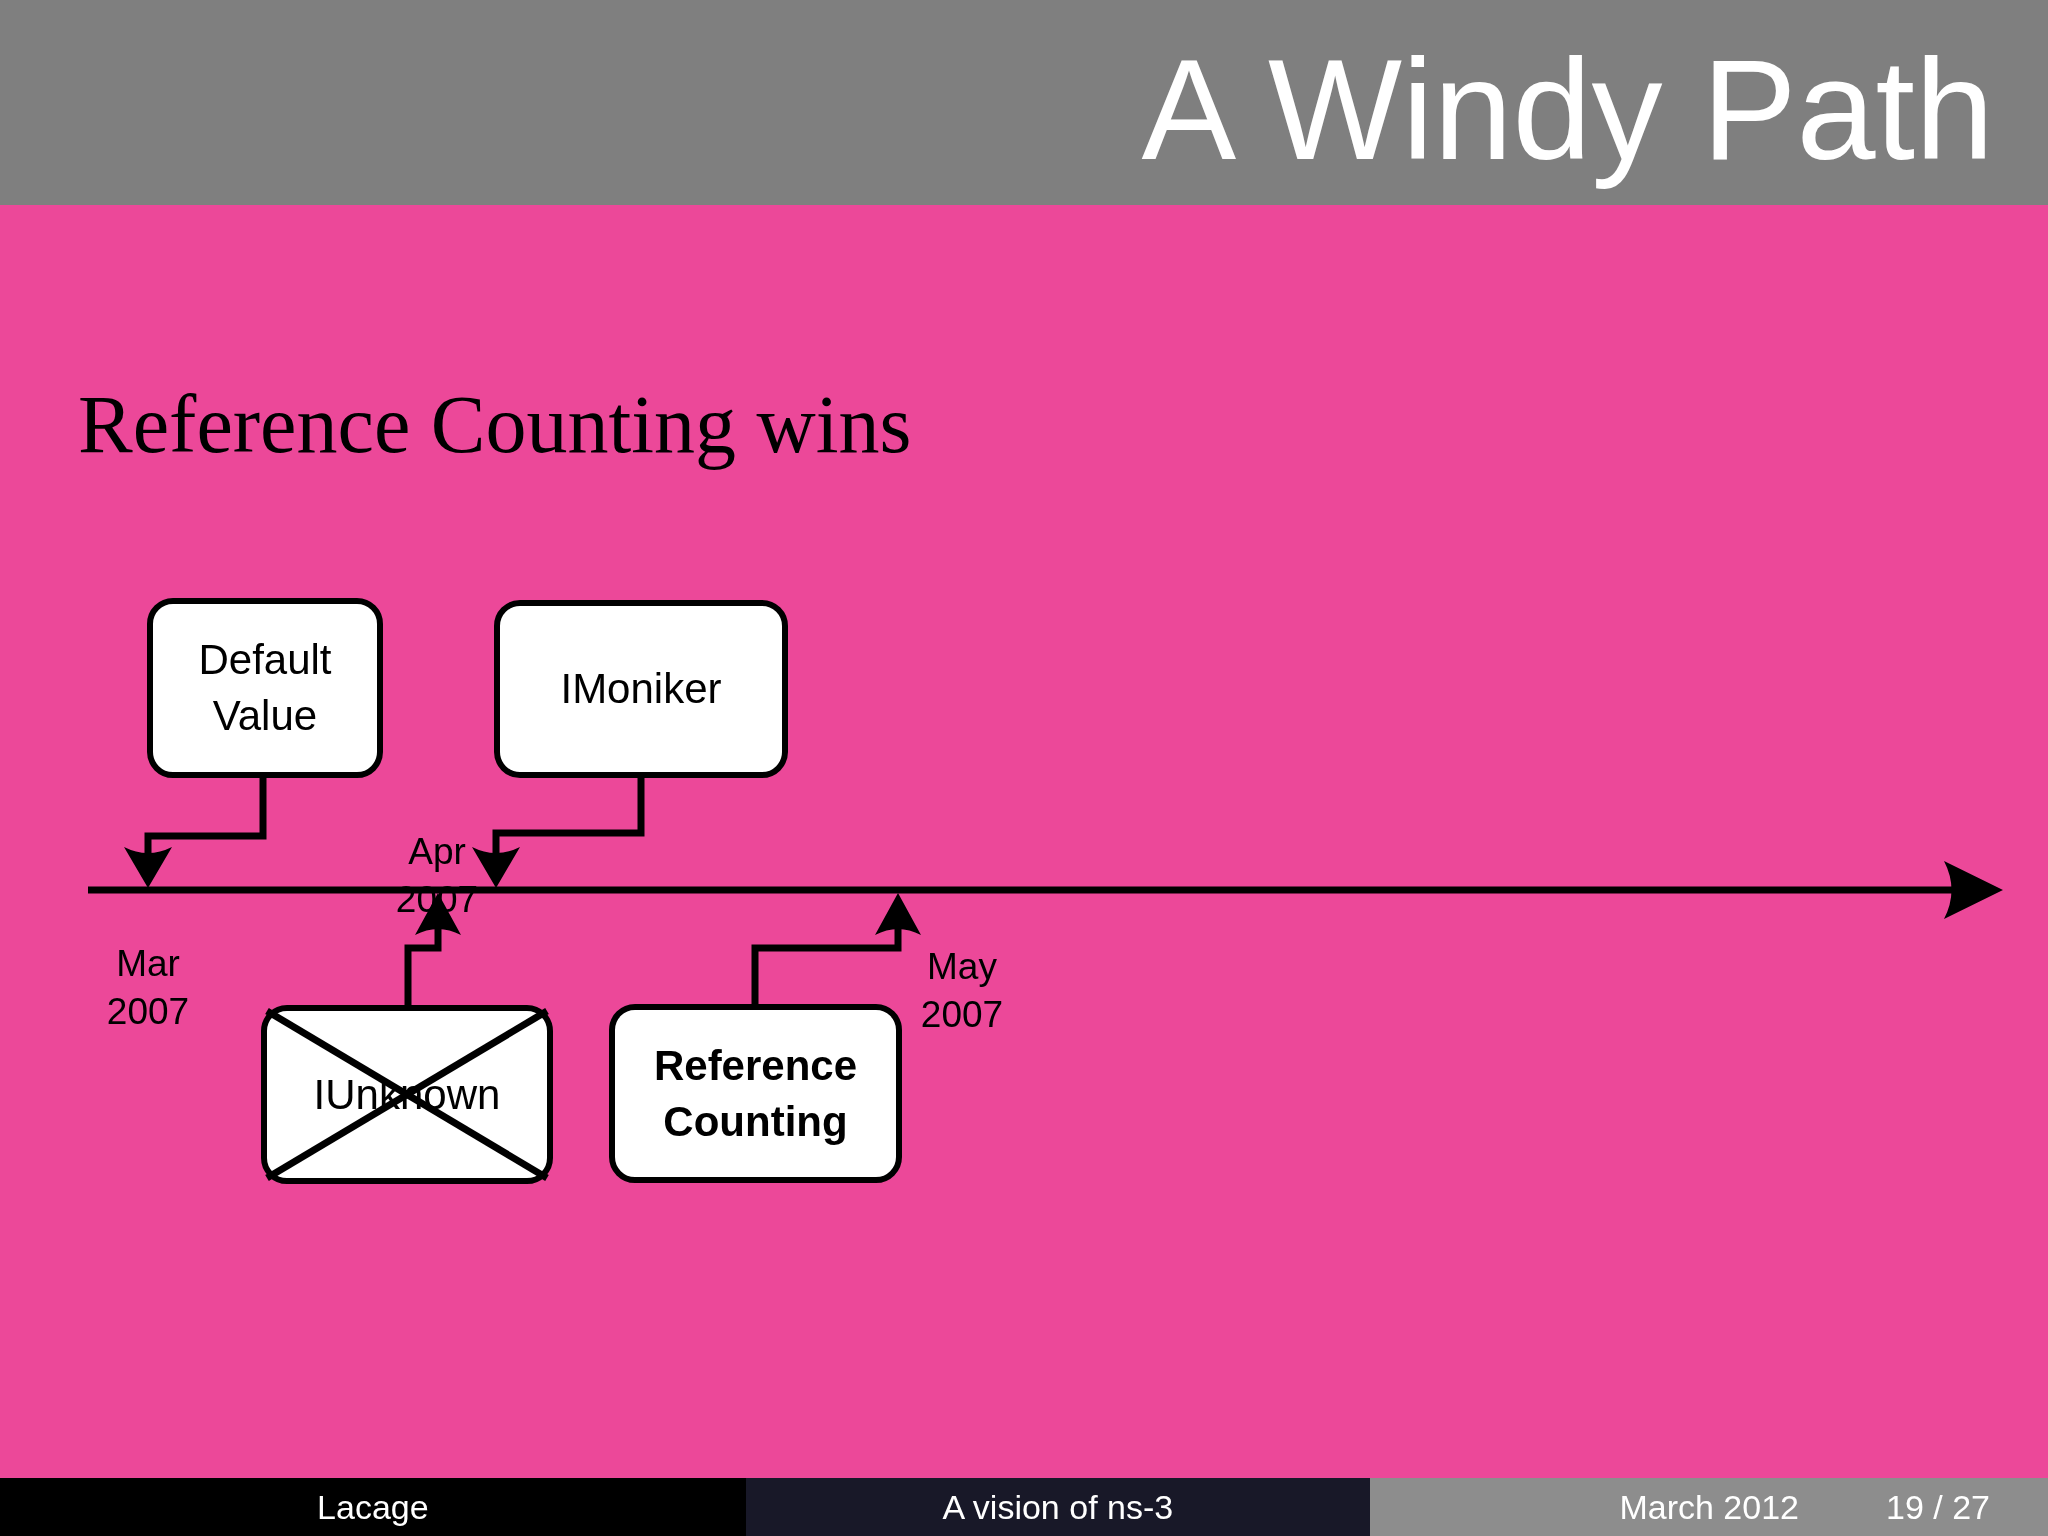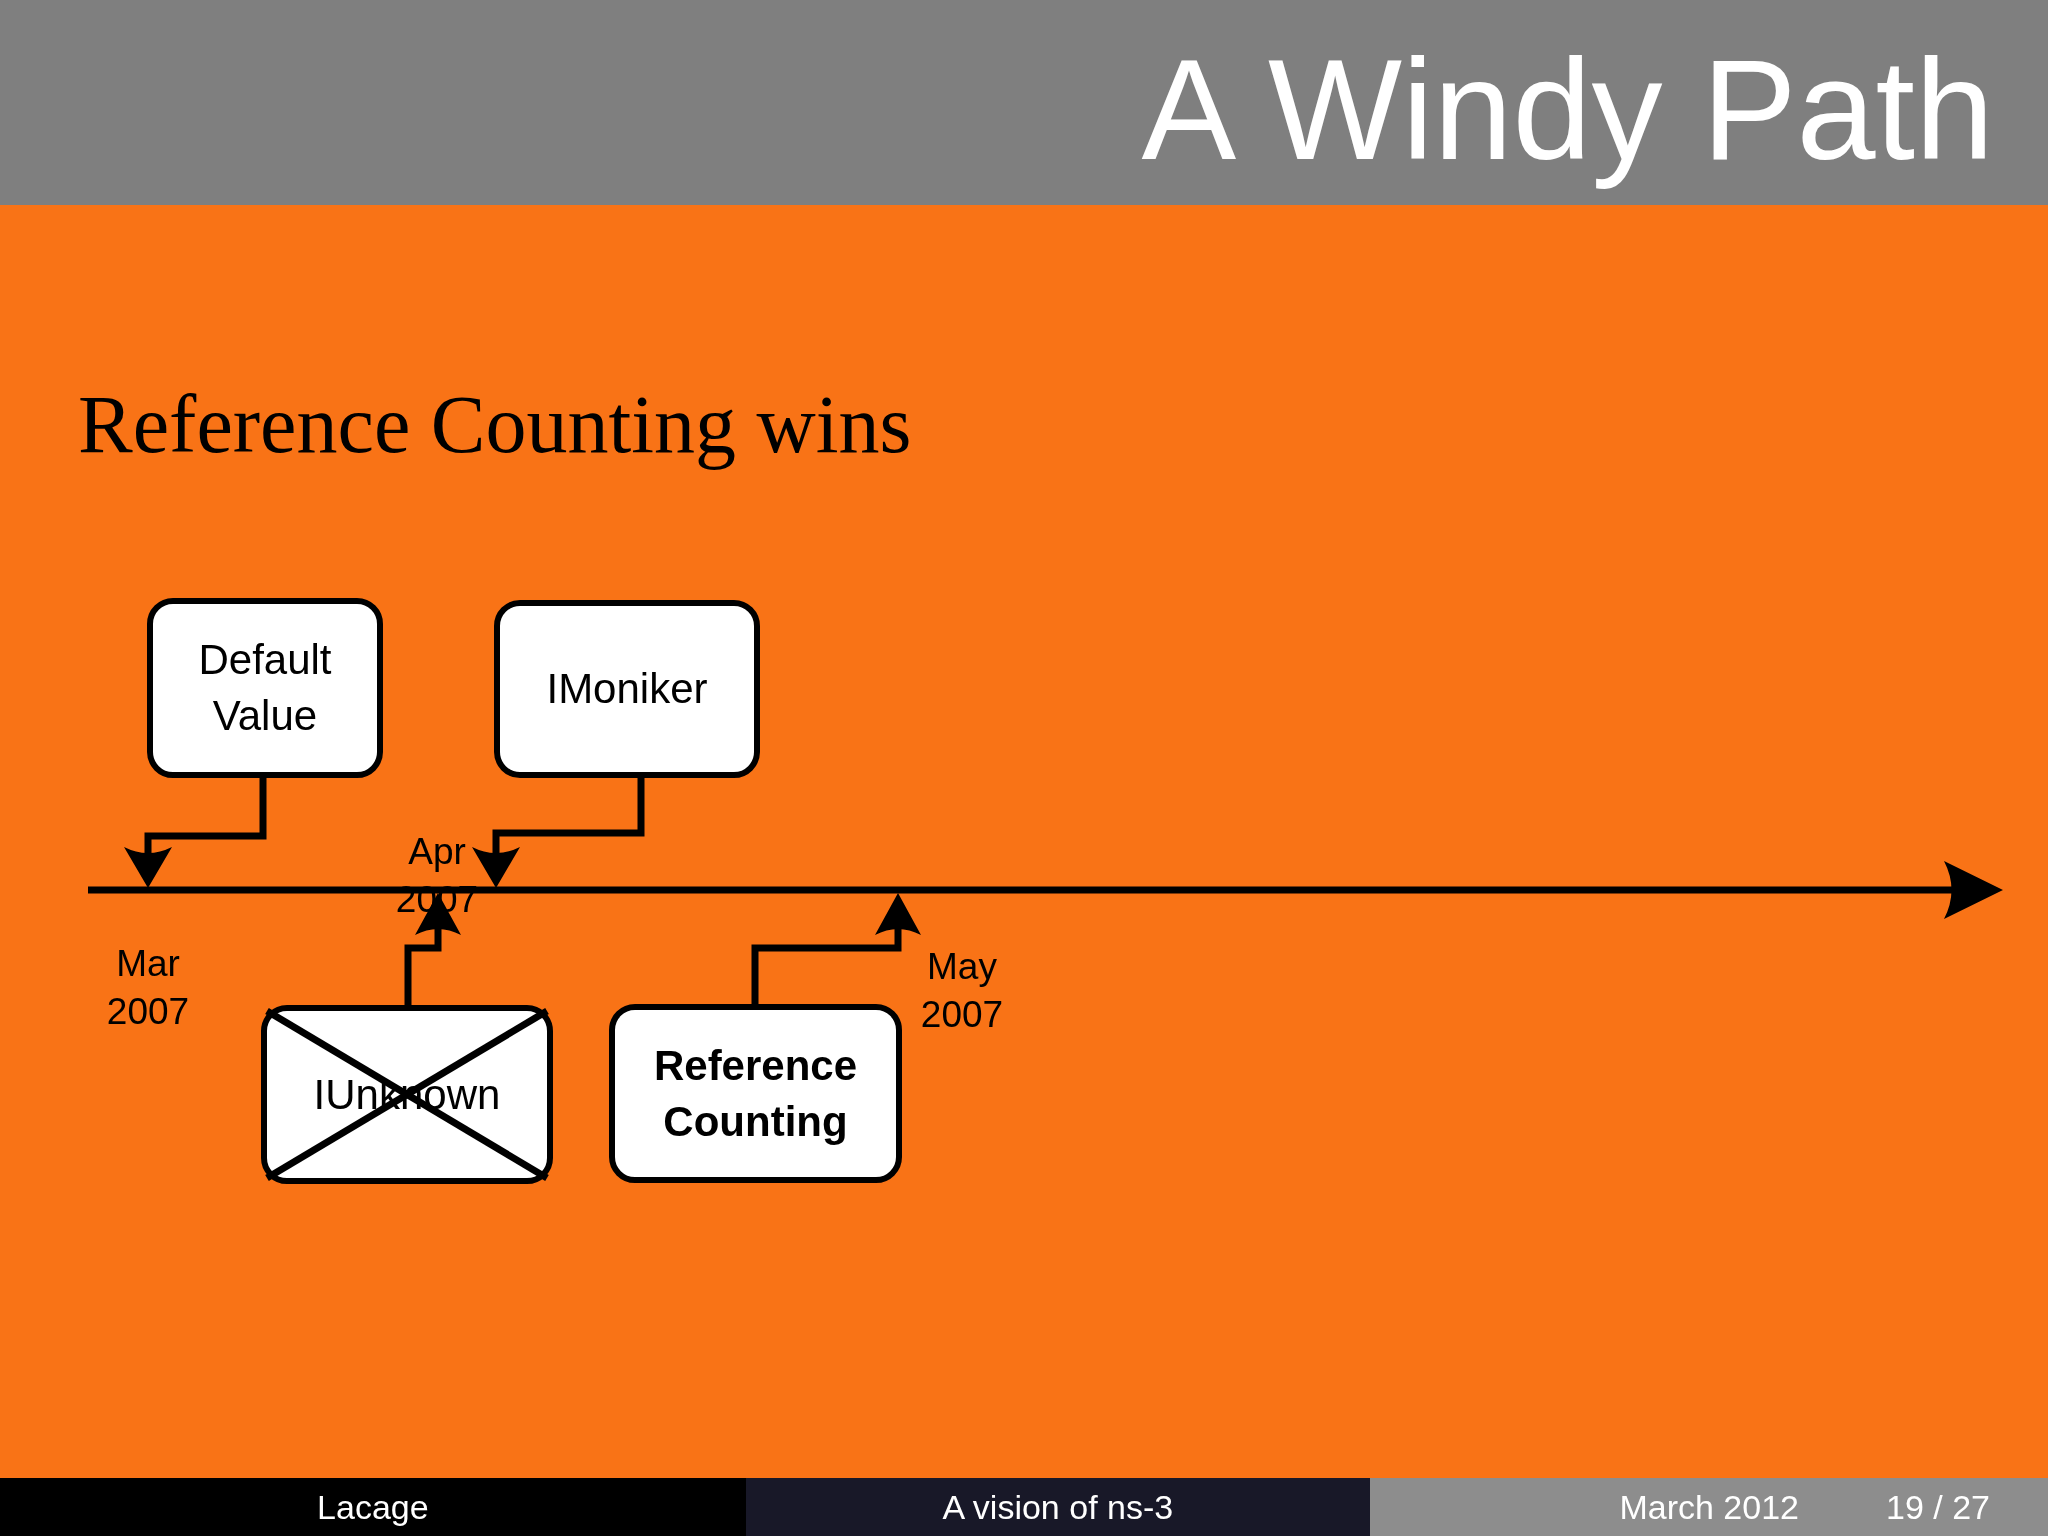--- a/index.html
+++ b/index.html
@@ -3,21 +3,21 @@
 <meta charset="utf-8">
 <style>
   * { margin: 0; padding: 0; box-sizing: border-box; }
   html, body { width: 2048px; height: 1536px; }
   body {
     font-family: "Liberation Sans", "DejaVu Sans", sans-serif;
     background: #ffffff;
     overflow: hidden;
     position: relative;
   }
-  .slide { position: absolute; inset: 0; background: #f97316; }
+  .slide { position: absolute; inset: 0; background: #ec4899; }
 
   
   .titlebar {
     position: absolute; left: 0; top: 0; width: 2048px; height: 205px;
     background: #7f7f7f;
     display: flex; align-items: center; justify-content: flex-end;
   }
   .frame-title {
     color: #ffffff;
     font-size: 142px;
@@ -50,21 +50,21 @@
     font-size: 42px; line-height: 56px; color: #000000;
     text-align: center;
     z-index: 2;
   }
   .node .cross-svg {
     position: absolute; inset: -6px; width: calc(100% + 12px); height: calc(100% + 12px);
     z-index: 3; pointer-events: none;
   }
   .node .cross-svg line { stroke: #000000; stroke-width: 7; }
   .node-dv { left: 147px; top: 598px; width: 236px; height: 180px; }
-  .node-im { left: 494px; top: 600px; width: 266px; height: 178px; }
+  .node-im { left: 494px; top: 600px; width: 294px; height: 178px; }
   .node-iu { left: 261px; top: 1005px; width: 292px; height: 179px; }
   .node-rc { left: 609px; top: 1004px; width: 293px; height: 179px; font-weight: bold; }
 
   .tl-label {
     position: absolute; width: 220px;
     font-size: 37px; line-height: 48px; color: #000000;
     text-align: center; z-index: 1; margin-top: 40px;
   }
   .lbl-mar { left: 38px;  top: 900px; }
   .lbl-apr { left: 327px; top: 788px; }

